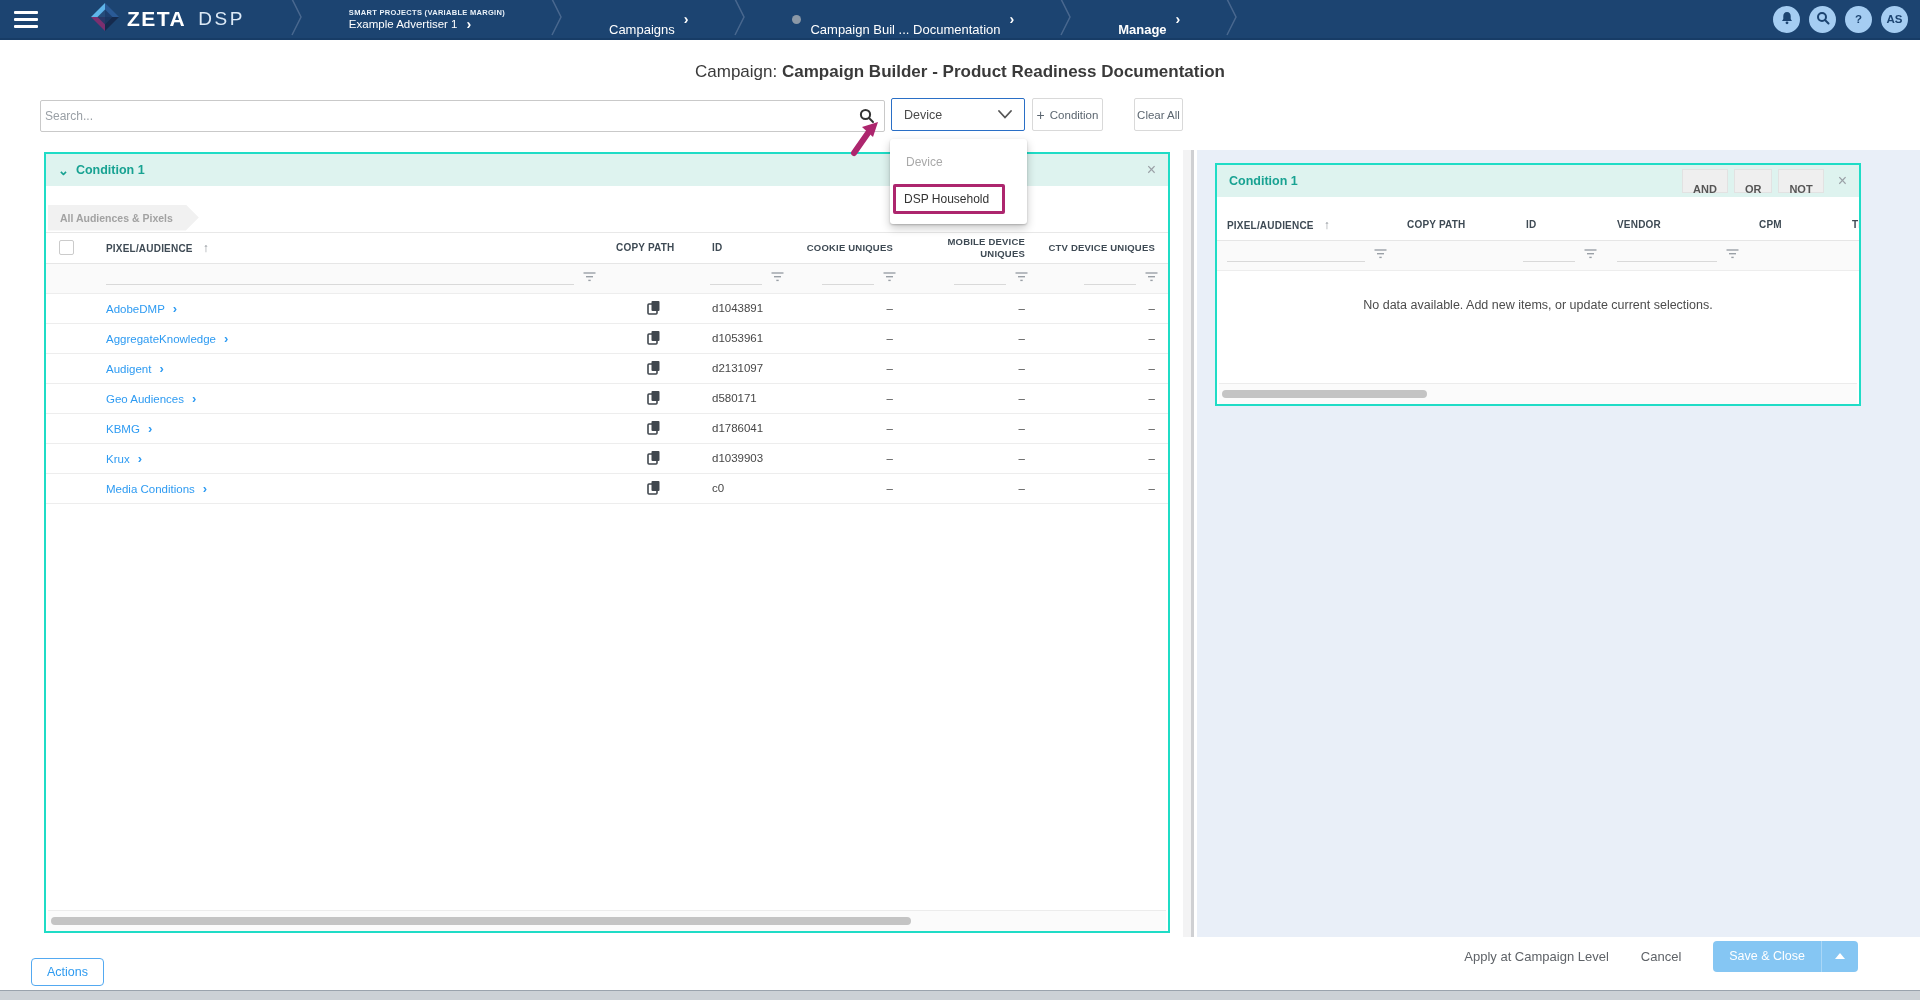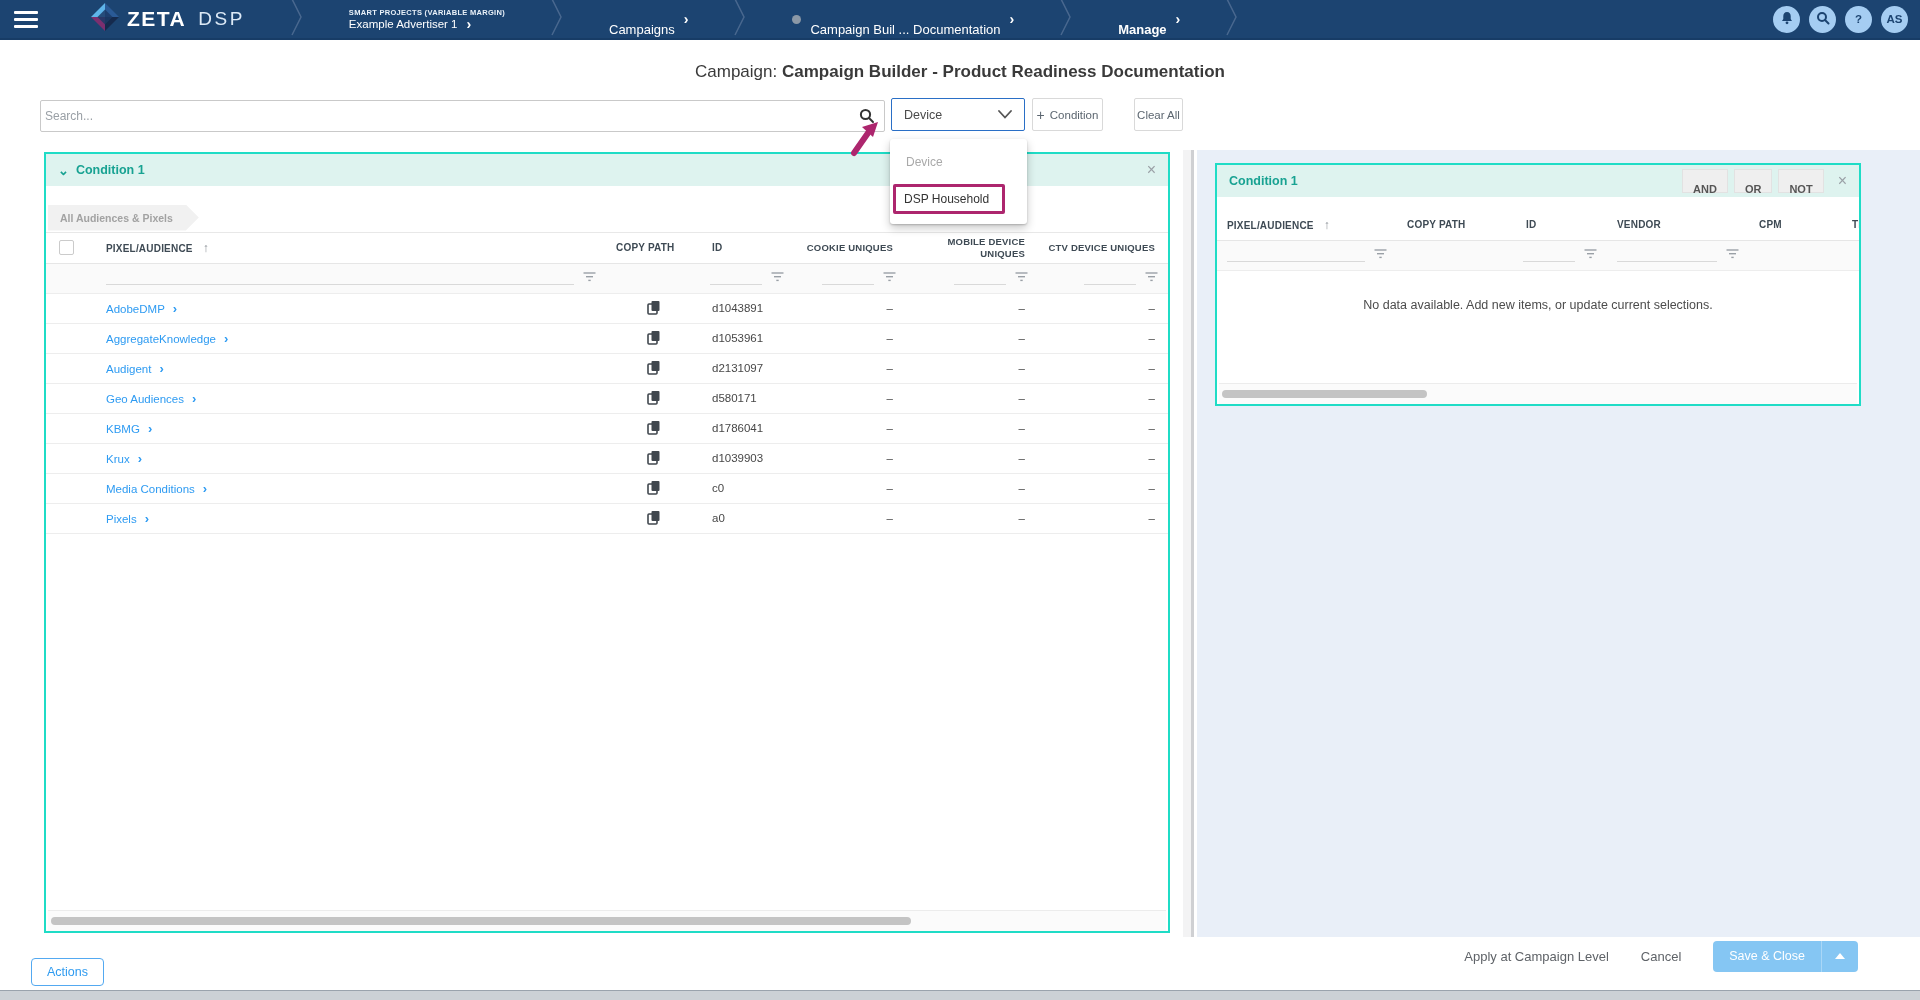--- a/index.html
+++ b/index.html
@@ -409,32 +409,20 @@
       <td class="c-name"><span class="link">Media Conditions</span><span class="link-chev">›</span></td>
       <td class="c-copy"><span class="copy-icon"><svg width="14" height="15" viewBox="0 0 14 15">
                 <rect x="1" y="4" width="9" height="10" rx="1" fill="none" stroke="#40474e" stroke-width="1.6"></rect>
                 <rect x="4.5" y="1" width="8" height="10" rx="1" fill="#40474e"></rect>
               </svg></span></td>
       <td class="c-id">c0</td>
       <td class="c-num">–</td>
       <td class="c-num">–</td>
       <td class="c-num">–</td>
     </tr>
-    <tr>
-      <td></td>
-      <td class="c-name"><span class="link">Pixels</span><span class="link-chev">›</span></td>
-      <td class="c-copy"><span class="copy-icon"><svg width="14" height="15" viewBox="0 0 14 15">
-                <rect x="1" y="4" width="9" height="10" rx="1" fill="none" stroke="#40474e" stroke-width="1.6"></rect>
-                <rect x="4.5" y="1" width="8" height="10" rx="1" fill="#40474e"></rect>
-              </svg></span></td>
-      <td class="c-id">a0</td>
-      <td class="c-num">–</td>
-      <td class="c-num">–</td>
-      <td class="c-num">–</td>
-    </tr>
   </tbody>
     </table>
 
   <div class="hscroll">
     <div class="hthumb hthumb-left"></div>
   </div>
 </div>
 
 <div class="panel panel-right">
   <div class="cond-header">

